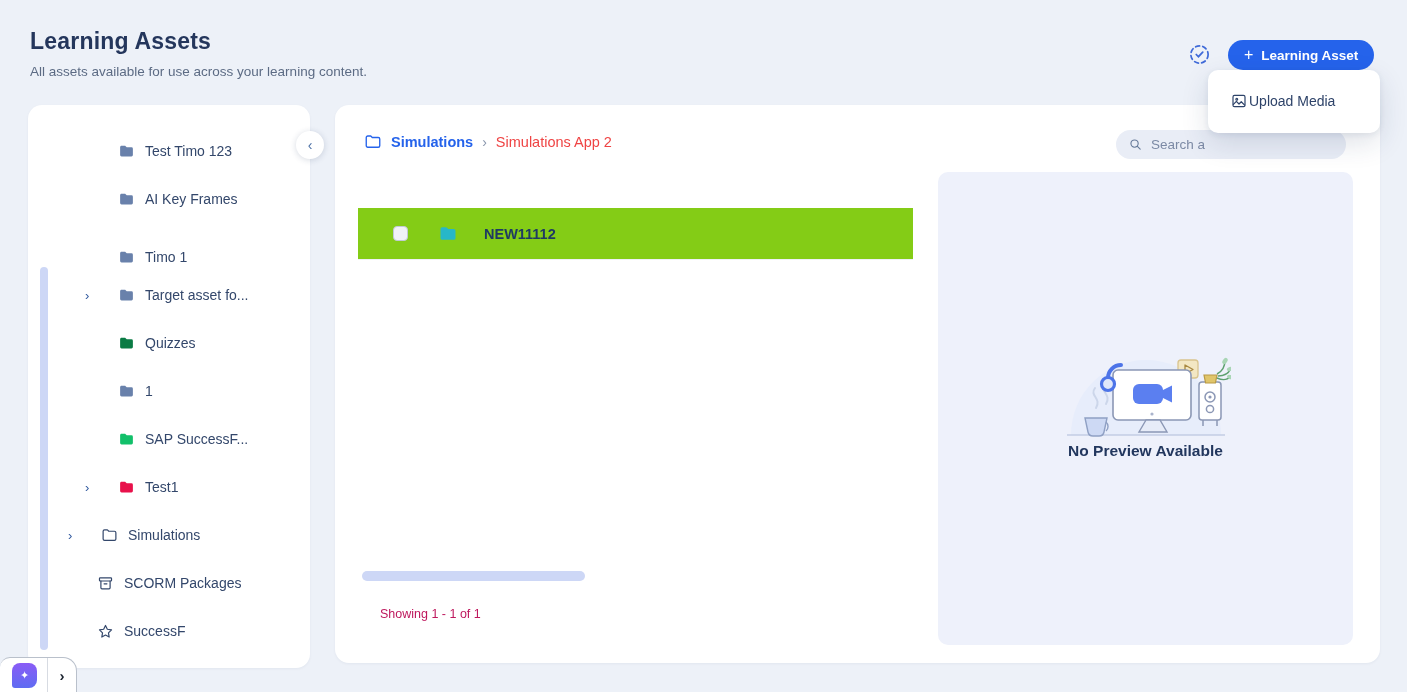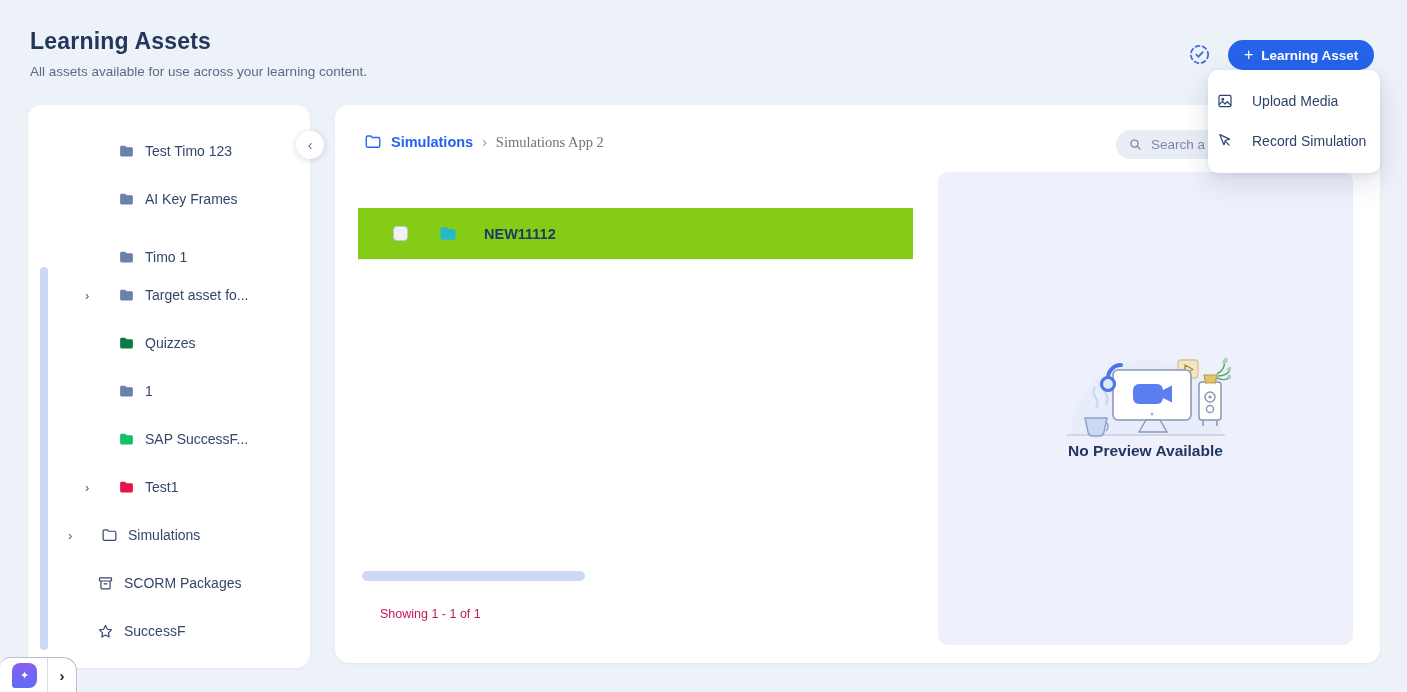--- a/index.html
+++ b/index.html
@@ -20,21 +20,21 @@
     font-family:"Liberation Sans",sans-serif; font-size:13.5px; font-weight:600;
     display:flex; align-items:center; gap:8px; cursor:pointer; z-index:40;
   }
   .add-btn .plus { font-size:16px; font-weight:400; line-height:1; }
   
   .dropdown {
     position:absolute; left:1208px; top:70px; width:172px; padding:11px 0 12px 0;
     background:#fff; border-radius:10px; z-index:50;
     box-shadow:0 10px 28px rgba(30,50,90,.14), 0 2px 6px rgba(30,50,90,.08);
   }
-  .dd-item { height:40px; display:flex; align-items:center; gap:18px; padding-left:8px; cursor:pointer; }
+  .dd-item { height:40px; display:flex; align-items:center; gap:1px; padding-left:22px; cursor:pointer; }
   .dd-item svg { stroke:#2e4369; fill:none; stroke-width:1.6; width:18px; height:18px; flex:0 0 18px; }
   .dd-item span { font-size:14px; color:#2e4369; }
   
   .sidebar {
     position:absolute; left:28px; top:105px; width:282px; height:563px;
     background:#fff; border-radius:14px; box-shadow:0 1px 3px rgba(20,40,80,.05);
   }
   .collapse-btn {
     position:absolute; left:296px; top:131px; width:28px; height:28px; border-radius:50%;
     background:#fff; border:none; box-shadow:0 1px 6px rgba(30,50,90,.18);
@@ -50,21 +50,21 @@
   .outline-ico svg { fill:none; stroke:#33476b; stroke-width:1.7; }
   
   .main-card {
     position:absolute; left:335px; top:105px; width:1045px; height:558px;
     background:#fff; border-radius:14px; box-shadow:0 1px 3px rgba(20,40,80,.05);
   }
   .breadcrumb { position:absolute; left:29px; top:28px; display:flex; align-items:center; gap:9px; }
   .breadcrumb svg { width:18px; height:18px; fill:none; stroke:#2563eb; stroke-width:1.8; }
   .bc-root { font-size:14.5px; font-weight:600; color:#2563eb; cursor:pointer; }
   .bc-sep  { font-size:14px; color:#8a97ad; }
-  .bc-cur  { font-size:14.5px; color:#737373; font-weight:500;font-family:Liberation Serif, serif; }
+  .bc-cur  { font-size:14.5px; color:#ef4444; font-weight:500; }
   .search-pill {
     position:absolute; left:781px; top:25px; width:230px; height:29px;
     background:#e9edf6; border-radius:15px; display:flex; align-items:center; padding-left:12px; gap:8px;
   }
   .search-pill svg { width:15px; height:15px; fill:none; stroke:#667a99; stroke-width:1.8; flex:0 0 15px; }
   .search-pill input {
     border:none; background:transparent; outline:none; width:170px;
     font-family:"Liberation Sans",sans-serif; font-size:13.5px; color:#45597a;
   }
   .search-pill input::placeholder { color:#7c8aa5; opacity:1; }
@@ -124,27 +124,20 @@
 </button>
 
 <div class="dropdown">
   <div class="dd-item">
     <svg viewBox="0 0 24 24" stroke-linecap="round" stroke-linejoin="round">
       <rect x="4" y="4.5" width="16" height="15" rx="2"></rect>
       <circle cx="9" cy="9.5" r="1.2"></circle>
       <path d="M4.5 16.5l4-4 3.5 3.5 3-3 4.5 4.5"></path>
     </svg>
     <span>Upload Media</span>
-  </div>
-  <div class="dd-item">
-    <svg viewBox="0 0 24 24" stroke-linecap="round" stroke-linejoin="round">
-      <path d="M5 3.5l5.6 13.5 1.9-5.6 5.6-1.9L5 3.5z"></path>
-      <path d="M13.2 13.2l4.3 4.3"></path>
-    </svg>
-    <span>Record Simulation</span>
   </div>
 </div>
 
 <div class="sidebar">
 
   <div class="s-row" style="top:33px;left:90px">
     <span class="s-ico" style="color: rgb(105, 129, 171);">
         <svg viewBox="0 0 24 24">
           <path fill="currentColor" d="M3 6c0-1.1.9-2 2-2h4.4c.5 0 1 .2 1.4.6L12.3 6H19a2 2 0 0 1 2 2v9a2 2 0 0 1-2 2H5a2 2 0 0 1-2-2V6z"></path>
         </svg>

